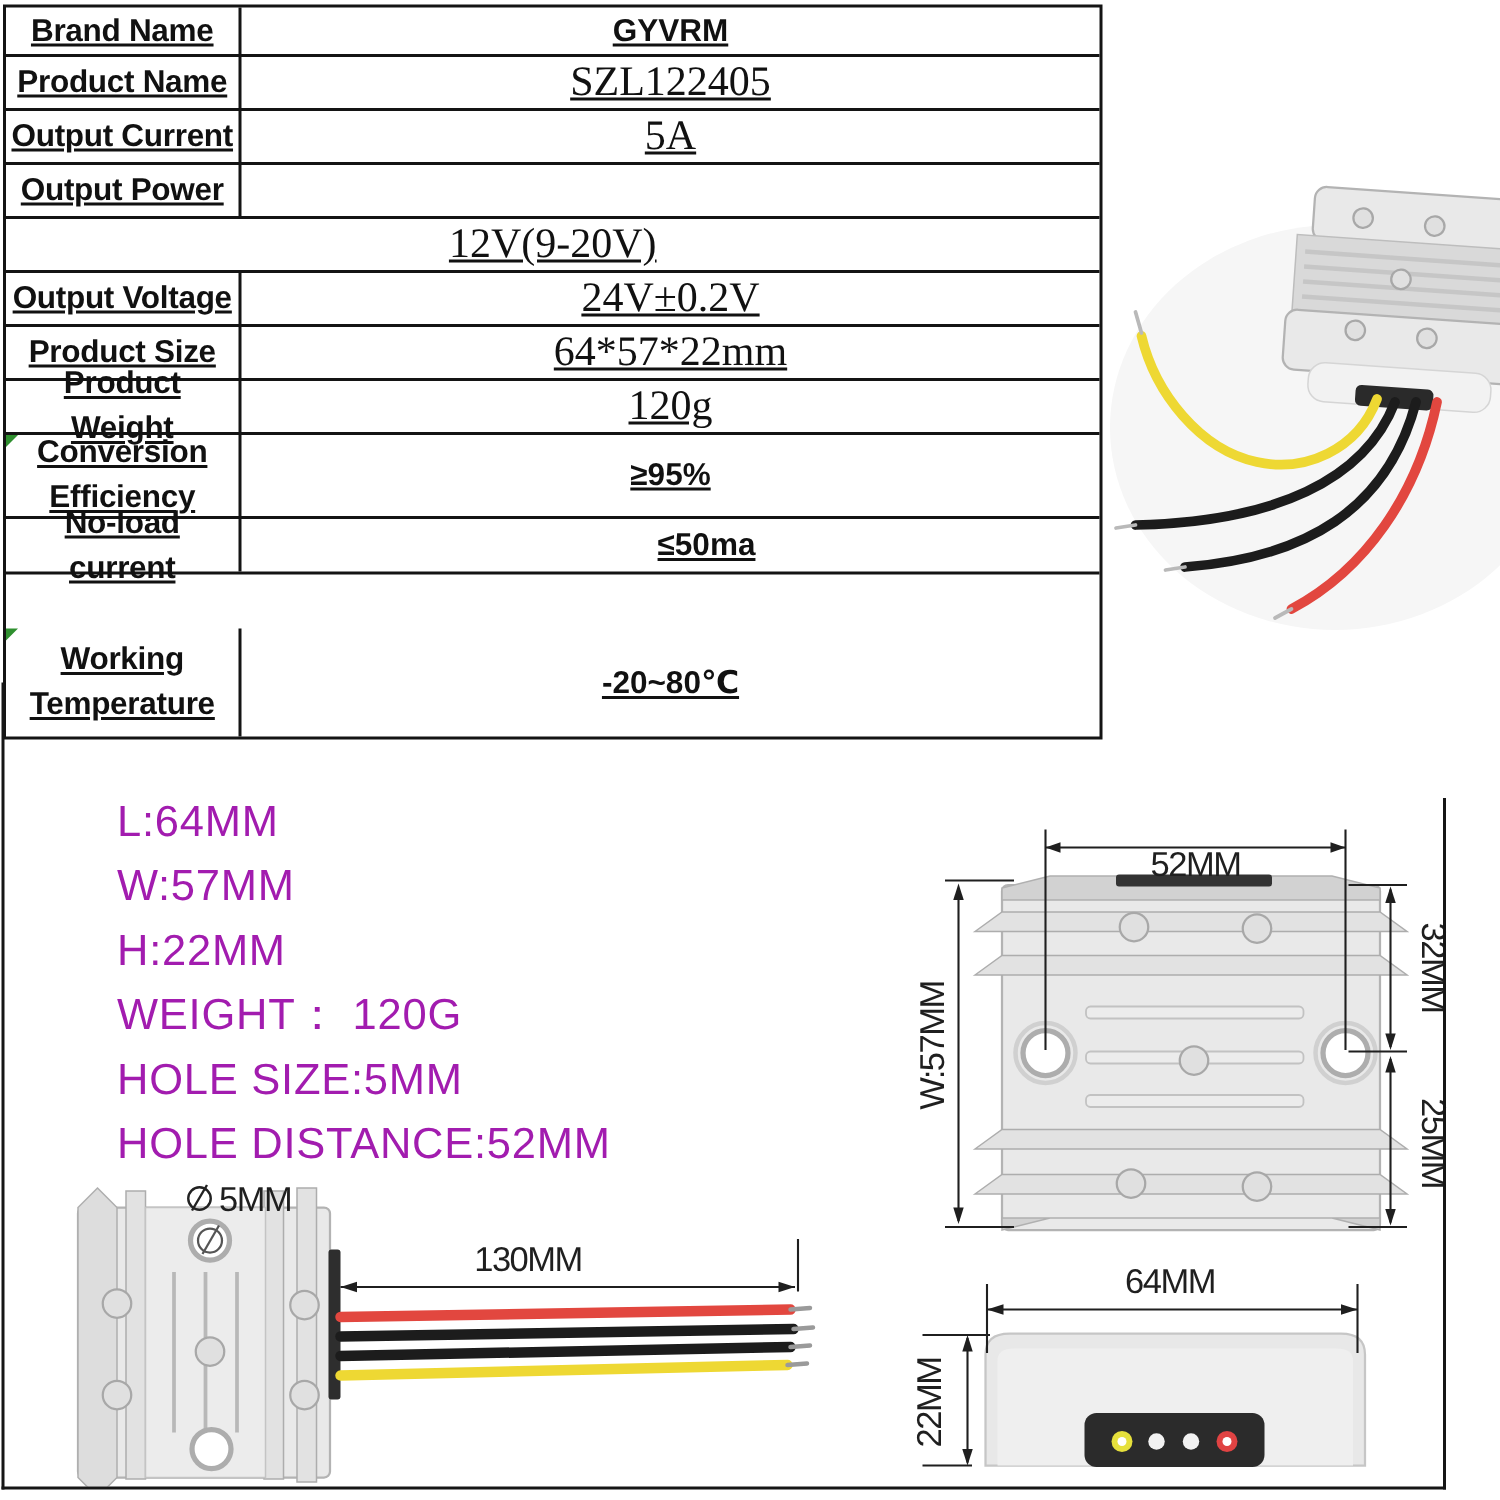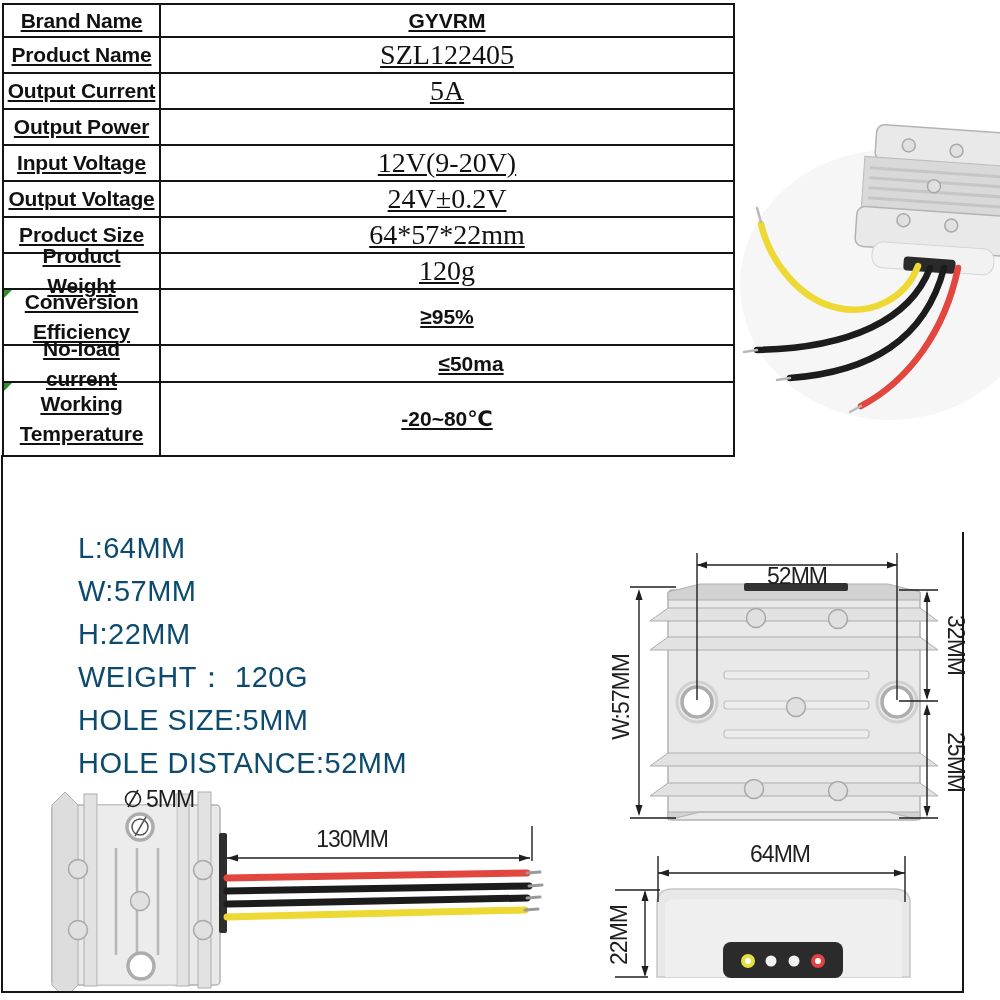--- a/index.html
+++ b/index.html
@@ -12,32 +12,32 @@
   .frame-bottom{left:1px;top:991px;width:963px;height:2px;}
   .frame-right{left:962px;top:532px;width:2px;height:461px;}
 
   
   .spec-table{position:absolute;left:2px;top:3px;width:733px;border:2px solid #141414;
               box-sizing:border-box;background:#fff;}
   .trow{display:flex;height:36px;border-bottom:2px solid #141414;box-sizing:border-box;position:relative;text-decoration:underline;}
   .trow:first-child{height:33px;}
   .trow:nth-child(10){height:37px;gap:48px;}
   .trow.tall{height:56px;}
-  .trow.tall:last-child{height:72px;border-bottom:none;}
+  .trow.tall:last-child{height:72px;border-bottom:none;margin-top:36px;}
   .tlabel{width:157px;flex:0 0 157px;border-right:2px solid #141414;box-sizing:border-box;
           display:flex;align-items:center;justify-content:center;text-align:center;
           font-weight:bold;font-size:21px;letter-spacing:-0.2px;line-height:30px;padding:0 2px;}
   .tvalue{flex:1;display:flex;align-items:center;justify-content:center;text-align:center;}
   .tvalue.serif{font-family:"Liberation Serif","DejaVu Serif",serif;font-size:28px;}
   .tvalue.bold{font-weight:bold;font-size:21px;}
   .corner-flag{position:absolute;left:0;top:0;width:0;height:0;
                border-top:8px solid #2f8f2f;border-right:8px solid transparent;}
 
   
-  .dim-list{position:absolute;left:78px;top:527px;color:#0c4a6e;}
+  .dim-list{position:absolute;left:78px;top:527px;color:#a21caf;}
   .dim-list .dim-item{height:43px;line-height:43px;font-size:29px;letter-spacing:0.5px;}
 
   
   svg{position:absolute;}
   svg text{font-family:"Liberation Sans","DejaVu Sans",sans-serif;fill:#1f1f1f;}
   .dimtxt{font-size:23px;letter-spacing:-1px;}
   .dimline{stroke:#1f1f1f;stroke-width:1.4;fill:none;}
   .arrow{fill:#1f1f1f;stroke:none;}
   .plate{fill:#e9e9e9;stroke:#b3b3b3;stroke-width:1.5;}
   .fin{fill:#e2e2e2;stroke:#adadad;stroke-width:1;}
@@ -60,21 +60,20 @@
         <div class="tvalue serif">SZL122405</div>
       </div>
       <div class="trow">
         <div class="tlabel">Output Current</div>
         <div class="tvalue serif">5A</div>
       </div>
       <div class="trow">
         <div class="tlabel">Output Power</div>
       </div>
       <div class="trow">
-        <div class="tlabel">Input Voltage</div>
         <div class="tvalue serif">12V(9-20V)</div>
       </div>
       <div class="trow">
         <div class="tlabel">Output Voltage</div>
         <div class="tvalue serif">24V±0.2V</div>
       </div>
       <div class="trow">
         <div class="tlabel">Product Size</div>
         <div class="tvalue serif">64*57*22mm</div>
       </div>

